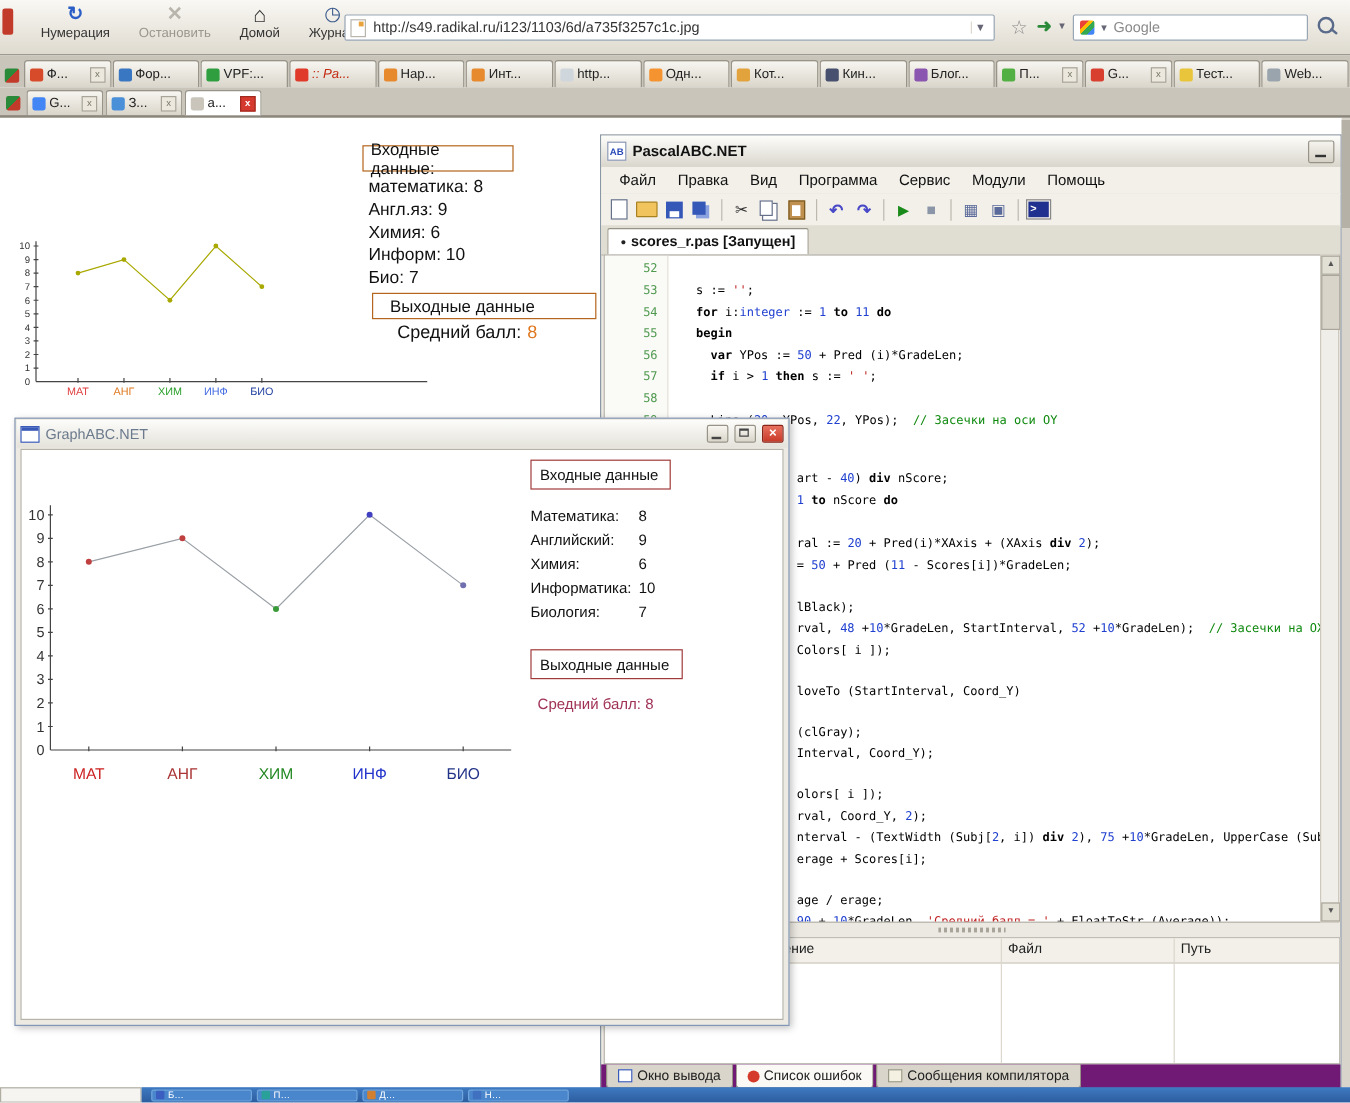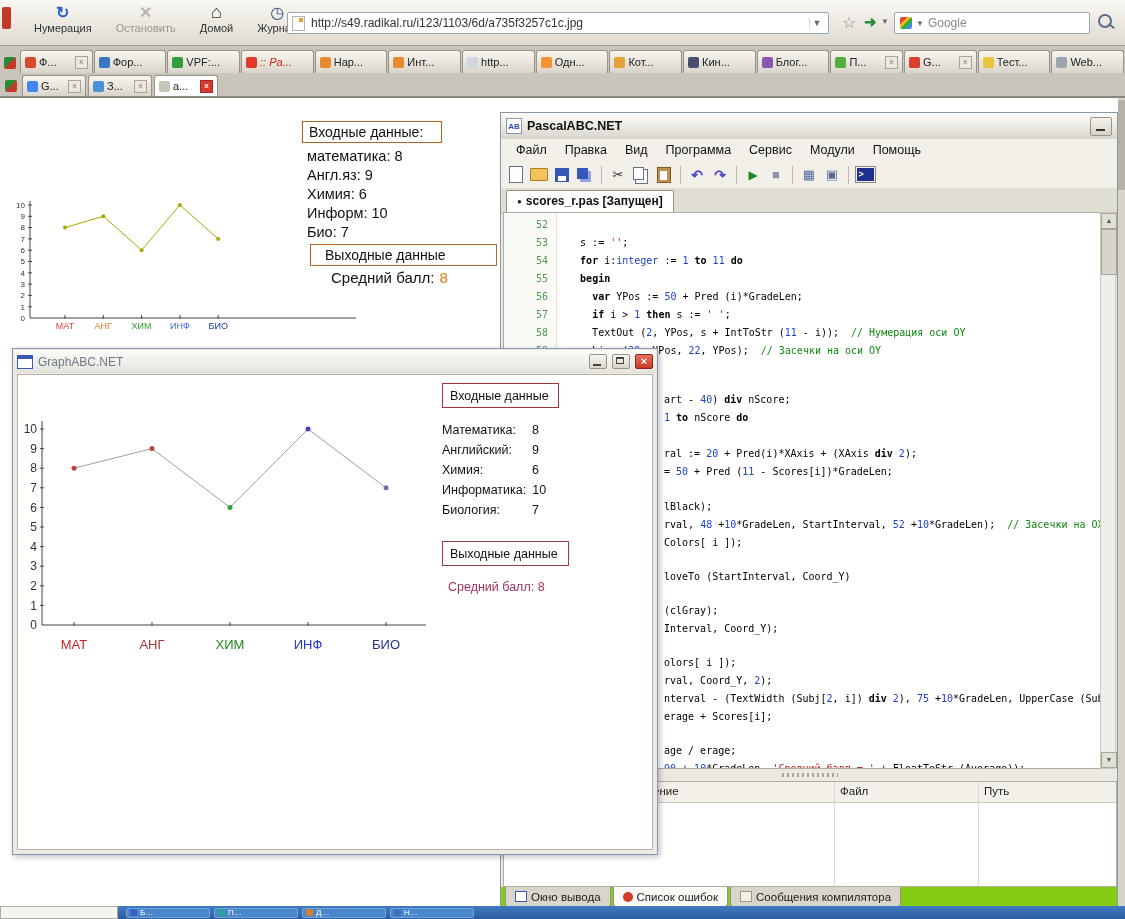--- a/index.html
+++ b/index.html
@@ -41,21 +41,21 @@
   .tlabel{font-size:11px;color:#222;white-space:nowrap;overflow:hidden;flex:1}
   .tlabel.hl{color:#c42a10;font-style:italic}
   .tclose{width:11px;height:11px;border:1px solid #a8a49a;background:#ece8de;color:#776;font-size:8px;line-height:9px;text-align:center;flex:none}
   .tclose.red{background:#d63a2f;border-color:#a02a20;color:#fff;font-weight:bold}
   .stub{width:18px;height:21px;display:flex;align-items:center;justify-content:center;flex:none}
   .stub-ic{width:12px;height:12px;background:linear-gradient(135deg,#2a8a3a 0 50%,#c23b2a 50%);border-radius:2px}
 
   
   .content{position:absolute;left:0;top:98px;width:1118px;height:808px;background:#fff;z-index:1}
   .ibox{position:absolute;border:1px solid #b5651d;font-size:14px;color:#111;display:flex;align-items:center;padding:0 6px;box-sizing:border-box}
-  #iv-inputbox{left:302px;top:23px;width:140px;height:22px}
+  #iv-inputbox{left:302px;top:23px;width:126px;height:22px}
   #iv-outputbox{left:310px;top:146px;width:187px;height:22px;padding-left:14px}
   .ilines{position:absolute;left:307px;top:49px;font-size:14.5px;color:#111;line-height:19px}
   .iavg{position:absolute;left:331px;top:171px;font-size:15px;color:#111}
   .iavg .v{color:#e07820;margin-left:5px}
   #mini-chart{position:absolute;left:8px;top:97px}
   .vscroll{position:absolute;right:0;top:98px;width:7px;height:808px;background:#d8d4cb;z-index:2}
   .vthumb{position:absolute;left:0;top:2px;width:7px;height:90px;background:#b5b1a7}
 
   
   .pwin{position:absolute;left:500px;top:112px;width:618px;height:796px;background:#ece9e2;border:1px solid #8a97a5;box-sizing:border-box;z-index:10;font-size:12px}
@@ -103,21 +103,21 @@
   .vs-up{top:0}.vs-dn{bottom:0}
   .vs-thumb{position:absolute;left:0;top:16px;width:14px;height:44px;background:#d8d4ca;border:1px solid #aaa69c}
   .p-split{position:absolute;left:2px;top:656px;width:614px;height:12px}
   .grip{margin:4px auto 0;width:56px;height:4px;background:repeating-linear-gradient(90deg,#a8a49a 0 2px,transparent 2px 5px)}
   .p-panel{position:absolute;left:2px;top:668px;width:614px;height:106px;background:#fff;border:1px solid #b0ada3;box-sizing:border-box}
   .ph-row{position:absolute;left:0;top:0;right:0;height:20px;background:#f2f0e9;border-bottom:1px solid #cdc9bf}
   .ph{position:absolute;top:3px;font-size:11.5px;color:#222}
   .ph1{left:112px}.ph2{left:336px}.ph3{left:480px}
   .pcol{position:absolute;top:0;bottom:0;width:1px;background:#dcd8ce}
   .pcol1{left:330px}.pcol2{left:474px}
-  .p-btabs{position:absolute;left:0;top:774px;right:0;height:22px;background:#84cc16;display:flex;align-items:flex-start;padding-left:4px;gap:2px}
+  .p-btabs{position:absolute;left:0;top:774px;right:0;height:22px;background:#701a75;display:flex;align-items:flex-start;padding-left:4px;gap:2px}
   .pbtab{display:flex;align-items:center;gap:4px;padding:3px 9px;font-size:11.5px;color:#222;border:1px solid #979387;border-top:none;border-radius:0 0 3px 3px;background:#d9d5cb;height:20px;box-sizing:border-box}
   .pbtab.active{background:#faf9f5}
   .pi-out{width:10px;height:9px;background:#fff;border:1px solid #3a5ab8;flex:none}
   .pi-err{width:10px;height:10px;background:#d43b2a;border-radius:50%;flex:none}
   .pi-cmp{width:10px;height:9px;background:#f4f0e2;border:1px solid #998;flex:none}
 
   
   .gwin{position:absolute;left:12px;top:348px;width:646px;height:507px;background:#eceae3;border:1px solid #8496b5;box-sizing:border-box;z-index:20;box-shadow:2px 2px 6px rgba(0,0,0,.25)}
   .g-title{position:absolute;left:1px;top:1px;right:1px;height:23px;background:linear-gradient(#fcfcfa,#e4e2da);display:flex;align-items:center;gap:5px;padding:0 3px}
   .g-logo{width:14px;height:12px;background:#fff;border:1px solid #3a5ab8;position:relative;flex:none}
@@ -303,21 +303,20 @@
           <div class="cl">
             <span class="lnum">56</span>
             <span class="lcode">      <span class="kw">var</span> YPos := <span class="num">50</span> + Pred (i)*GradeLen;</span>
           </div>
           <div class="cl">
             <span class="lnum">57</span>
             <span class="lcode">      <span class="kw">if</span> i &gt; <span class="num">1</span> <span class="kw">then</span> s := <span class="str">' '</span>;</span>
           </div>
           <div class="cl">
             <span class="lnum">58</span>
-            <span class="lcode">      TextOut (<span class="num">2</span>, YPos, s + IntToStr (<span class="num">11</span> - i));  <span class="cmt">// Нумерация оси OY</span></span>
           </div>
           <div class="cl">
             <span class="lnum">59</span>
             <span class="lcode">      Line (<span class="num">20</span>, YPos, <span class="num">22</span>, YPos);  <span class="cmt">// Засечки на оси OY</span></span>
           </div>
         </div>
     <div class="frag" style="top: 178px;">art - <span class="num">40</span>) <span class="kw">div</span> nScore;</div>
         <div class="frag" style="top: 196px;"><span class="num">1</span> <span class="kw">to</span> nScore <span class="kw">do</span></div>
         <div class="frag" style="top: 232px;">ral := <span class="num">20</span> + Pred(i)*XAxis + (XAxis <span class="kw">div</span> <span class="num">2</span>);</div>
         <div class="frag" style="top: 250px;">= <span class="num">50</span> + Pred (<span class="num">11</span> - Scores[i])*GradeLen;</div>

